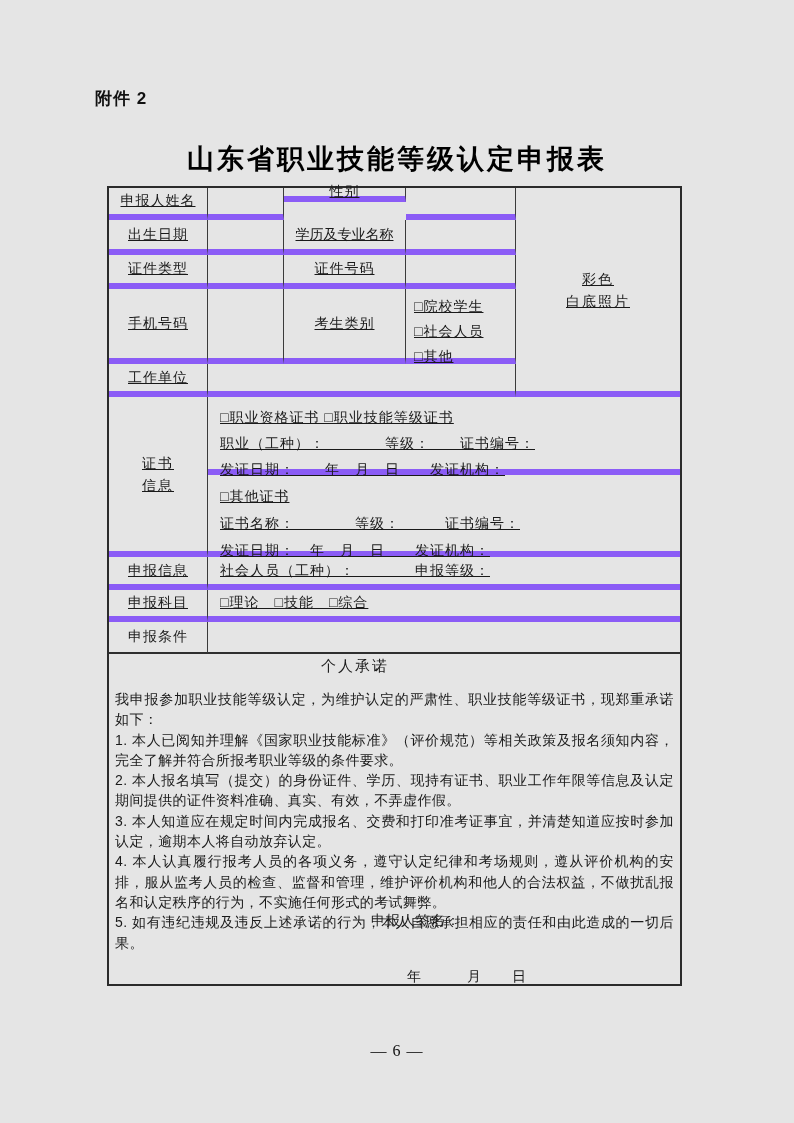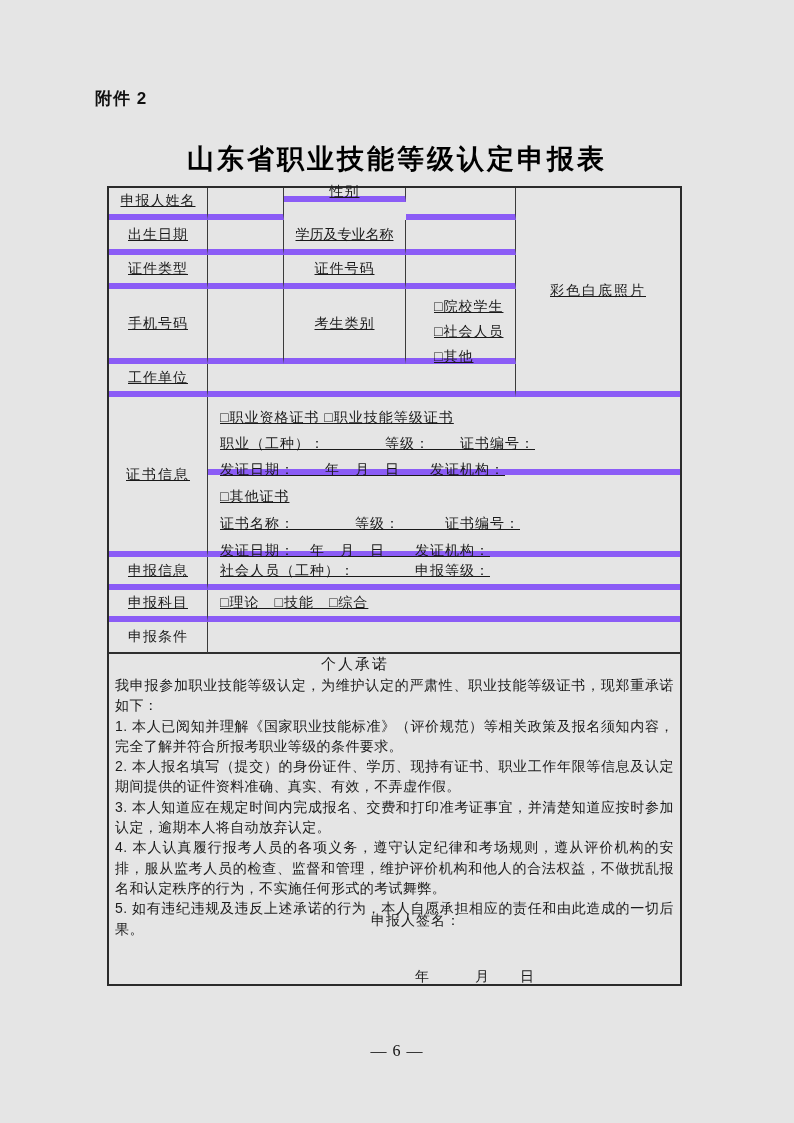--- a/index.html
+++ b/index.html
@@ -21,43 +21,43 @@
   .cell{
     position:absolute;box-sizing:border-box;font-size:14px;color:#1a1a1a;
     display:flex;align-items:center;justify-content:center;text-align:center;
     letter-spacing:1px;line-height:1.25;
   }
   .br{border-right:1px solid #3b3b3b;}
   .bb{border-bottom:6px solid #8b5cf6;text-decoration:underline;}
   .bb2{border-bottom:2px solid #2f2f2f;}
   .left-pad{justify-content:flex-start;text-align:left;padding-left:12px;}
   .stack{flex-direction:column;align-items:flex-start;justify-content:flex-start;padding:5px 0 0 8px;}
-  .stack .opt{line-height:25px;letter-spacing:1px;margin-left:20px;}
-  .two-line{flex-direction:row;}
+  .stack .opt{line-height:25px;letter-spacing:1px;}
+  .two-line{flex-direction:column;}
   .two-line span{line-height:22px;letter-spacing:2px;}
   .cert-block{
     flex-direction:column;align-items:flex-start;justify-content:flex-start;
     padding:7px 0 0 12px;text-align:left;
   }
   .cert-block .cert-line{line-height:26px;letter-spacing:1px;white-space:pre;}
   .commit{
     flex-direction:column;align-items:stretch;justify-content:flex-start;
     padding:3px 6px 0 6px;text-align:left;letter-spacing:0;
   }
   .commit-title{
-    margin:0 0 0 206px;width:fit-content;font-size:15px;letter-spacing:2px;line-height:18px;font-family:Liberation Mono, monospace;
+    margin:0 0 14px 206px;width:fit-content;font-size:15px;letter-spacing:2px;line-height:18px;
   }
   .commit p{
     margin:0;font-size:14px;line-height:20.3px;text-align:justify;word-break:break-all;letter-spacing:0.4px;
   }
   .signature{
     position:absolute;left:262px;top:258px;font-size:14px;letter-spacing:1px;
   }
   .date-line{
-    position:absolute;left:306px;top:314px;font-size:14px;letter-spacing:1px;white-space:pre;
+    position:absolute;left:298px;top:314px;font-size:14px;letter-spacing:1px;white-space:pre;
   }
   .page-number{
     position:absolute;left:0;top:1042px;width:794px;text-align:center;
     font-family:"Liberation Serif",serif;font-size:16px;color:#111;letter-spacing:1px;
   }
 </style>
 </head>
 <body>
 
 <div class="page">

